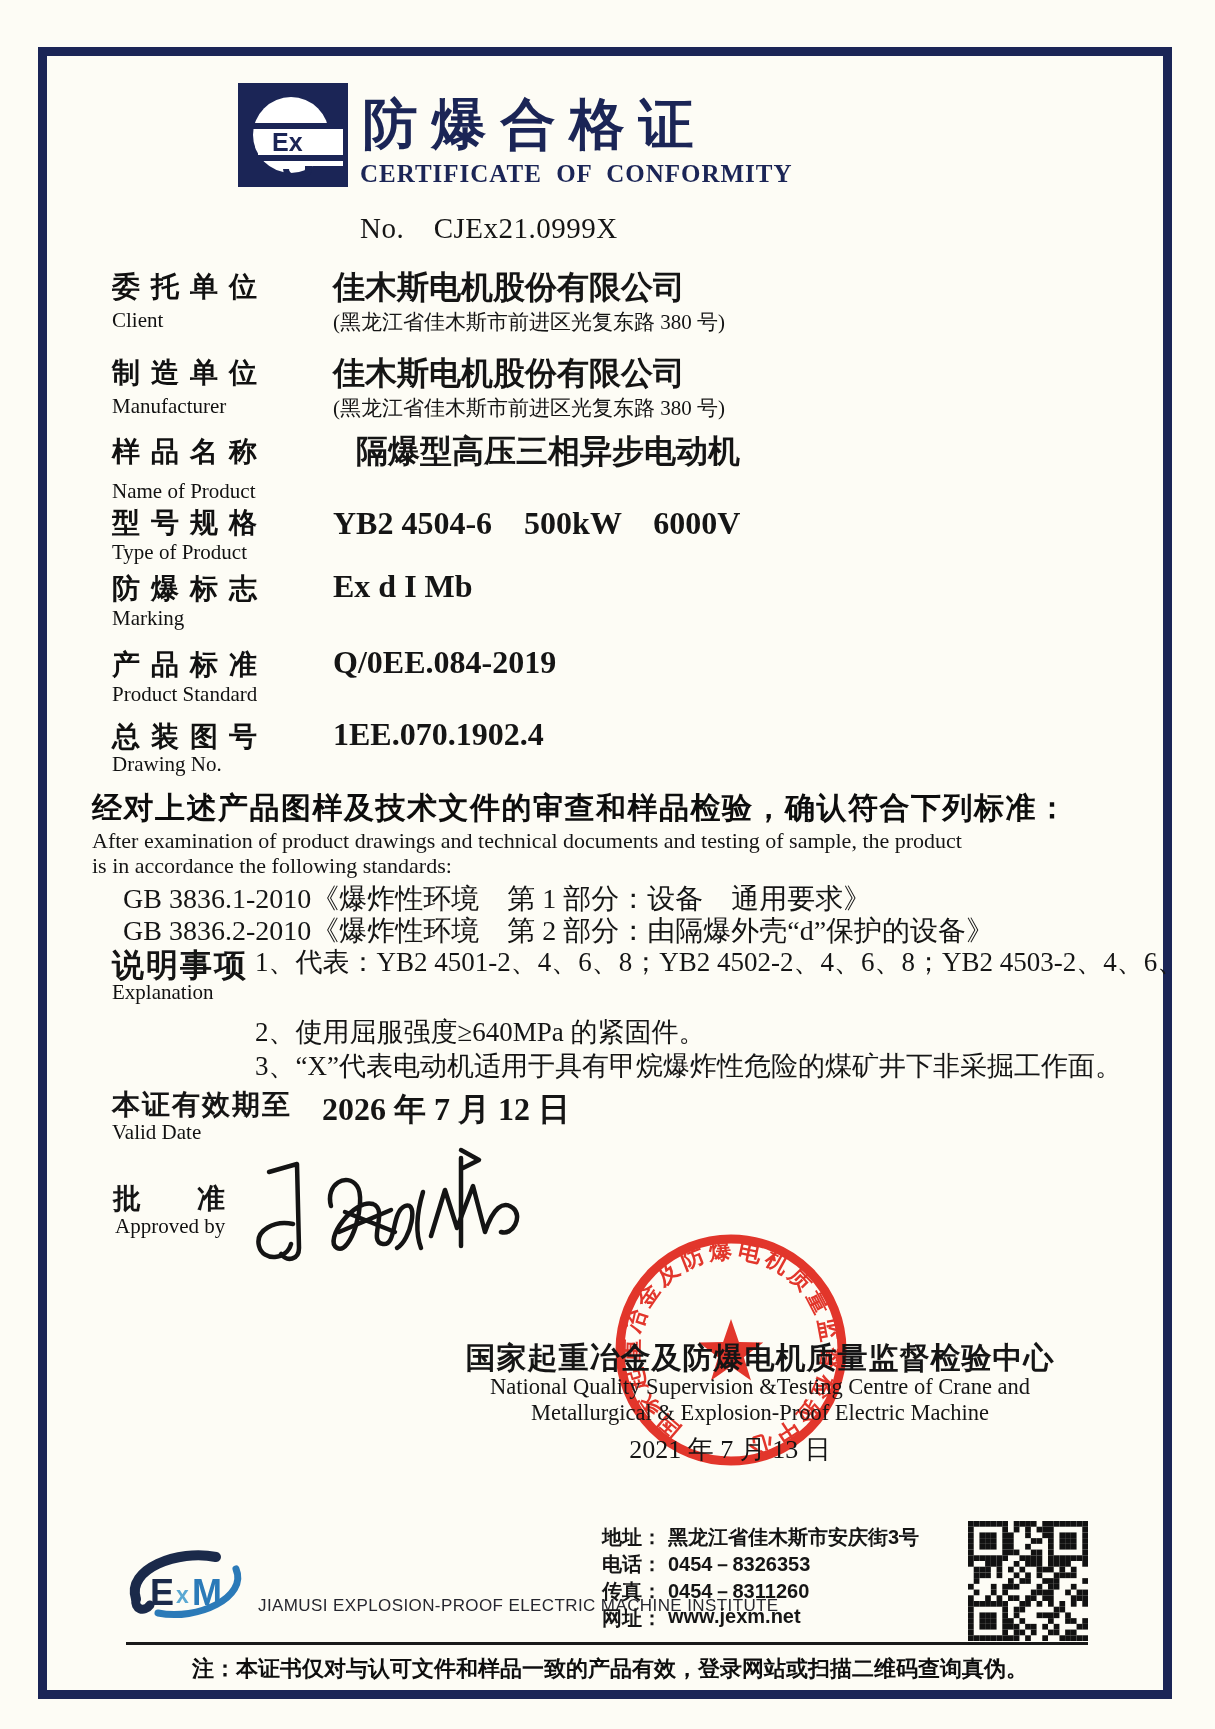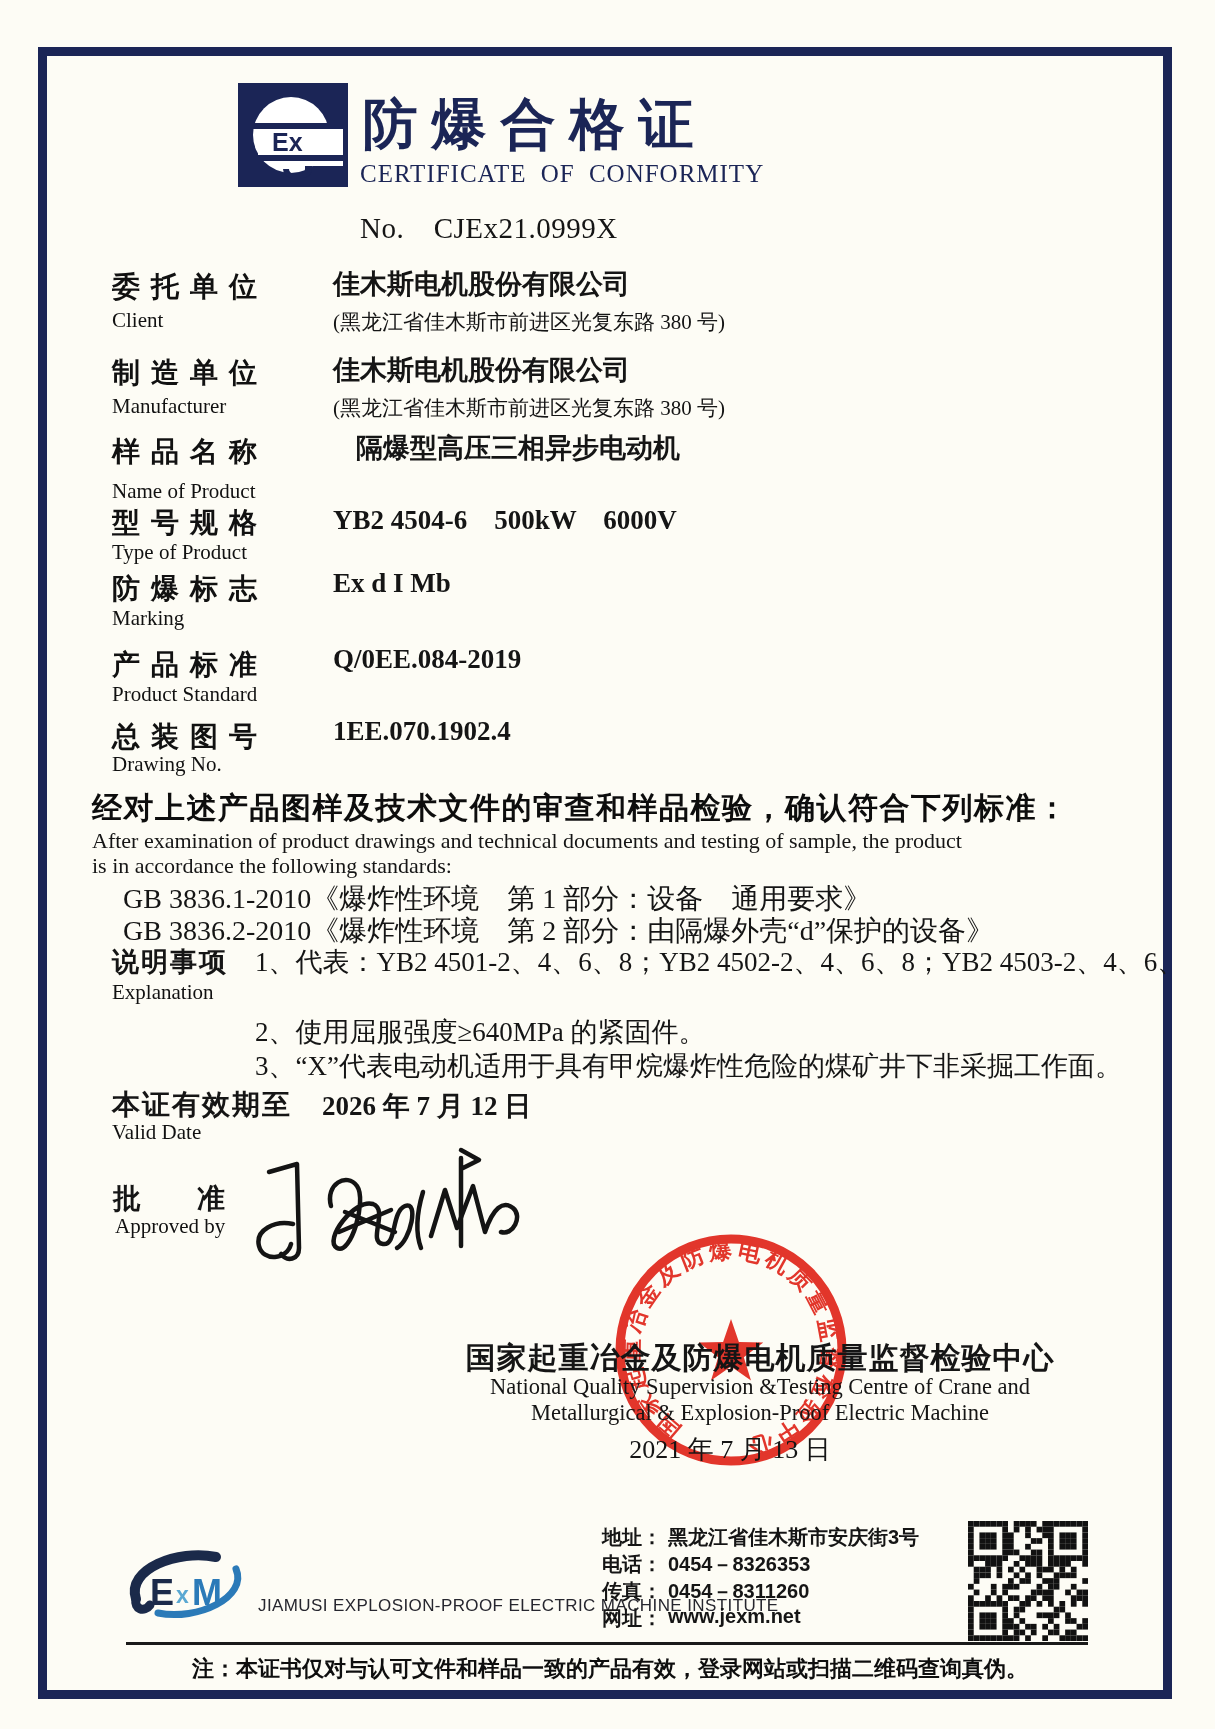--- a/index.html
+++ b/index.html
@@ -5,25 +5,25 @@
   html,body{margin:0;padding:0;background:#ffffff;}
   .page{position:relative;width:1215px;height:1729px;background:#fdfcf5;overflow:hidden;
         font-family:"Liberation Serif","DejaVu Serif",serif;color:#151515;}
   .frame{position:absolute;left:38px;top:47px;width:1116px;height:1634px;
          border:9px solid #1b2556;background:transparent;}
   .abs{position:absolute;white-space:nowrap;}
   .navy{color:#1b2556;}
   .sans{font-family:"Liberation Sans","DejaVu Sans",sans-serif;}
   .b{font-weight:bold;}
   .title-cn{font-size:55px;letter-spacing:14px;font-weight:bold;}
-  .title-en{font-size:25px;font-weight:normal;letter-spacing:1px;word-spacing:7px;}
+  .title-en{font-size:25px;font-weight:bold;letter-spacing:1px;word-spacing:7px;}
   .certno{font-size:29px;letter-spacing:.5px;}
   .flabel{font-size:28px;font-weight:bold;letter-spacing:11px;color:#111;}
   .flabel-en{font-size:21px;color:#111;}
-  .fvalue{font-size:27px;font-weight:600;}
+  .fvalue{font-size:32px;font-weight:600;}
   .faddr{font-size:21px;}
   .stmt-cn{font-size:30px;font-weight:bold;letter-spacing:1.5px;color:#0d0d0d;}
   .stmt-en{font-size:22px;}
   .gb{font-size:28px;}
   .expl-item{font-size:27px;}
   .seal-wrap{mix-blend-mode:multiply;}
   .auth-cn{font-size:30px;font-weight:bold;letter-spacing:1px;}
   .auth-en{font-size:22.5px;}
   .auth-date{font-size:26px;}
   .contact-row{display:flex;font-size:20px;font-weight:bold;
@@ -91,21 +91,21 @@
   <div class="abs flabel sans" style="left:112px;top:718px;">总装图号</div>
   <div class="abs fvalue" style="left:333px;top:716px;">1EE.070.1902.4</div>
   <div class="abs flabel-en" style="left:112px;top:752px;">Drawing No.</div>
 
   <div class="abs stmt-cn sans" style="left:92px;top:788px;">经对上述产品图样及技术文件的审查和样品检验，确认符合下列标准：</div>
   <div class="abs stmt-en" style="left:92px;top:828px;">After examination of product drawings and technical documents and testing of sample, the product</div>
   <div class="abs stmt-en" style="left:92px;top:853px;">is in accordance the following standards:</div>
   <div class="abs gb" style="left:123px;top:880px;">GB 3836.1-2010《爆炸性环境　第 1 部分：设备　通用要求》</div>
   <div class="abs gb" style="left:123px;top:912px;">GB 3836.2-2010《爆炸性环境　第 2 部分：由隔爆外壳“d”保护的设备》</div>
 
-  <div class="abs sans b" style="left:112px;top:944px;font-size:27px;letter-spacing:2px;">说明事项</div>
+  <div class="abs sans b" style="left:112px;top:944px;font-size:32px;letter-spacing:2px;">说明事项</div>
   <div class="abs flabel-en" style="left:112px;top:980px;">Explanation</div>
   <div class="abs expl-item" style="left:255px;top:944px;">1、代表：YB2 4501-2、4、6、8；YB2 4502-2、4、6、8；YB2 4503-2、4、6、</div>
   <div class="abs expl-item" style="left:255px;top:1014px;">2、使用屈服强度≥640MPa 的紧固件。</div>
   <div class="abs expl-item" style="left:255px;top:1048px;">3、“X”代表电动机适用于具有甲烷爆炸性危险的煤矿井下非采掘工作面。</div>
 
   <div class="abs sans b" style="left:112px;top:1086px;font-size:28px;letter-spacing:2px;">本证有效期至</div>
   <div class="abs fvalue" style="left:322px;top:1088px;font-weight:600;">2026 年 7 月 12 日</div>
   <div class="abs flabel-en" style="left:112px;top:1120px;">Valid Date</div>
 
   <div class="abs sans b" style="left:113px;top:1180px;font-size:28px;">批　　准</div>

